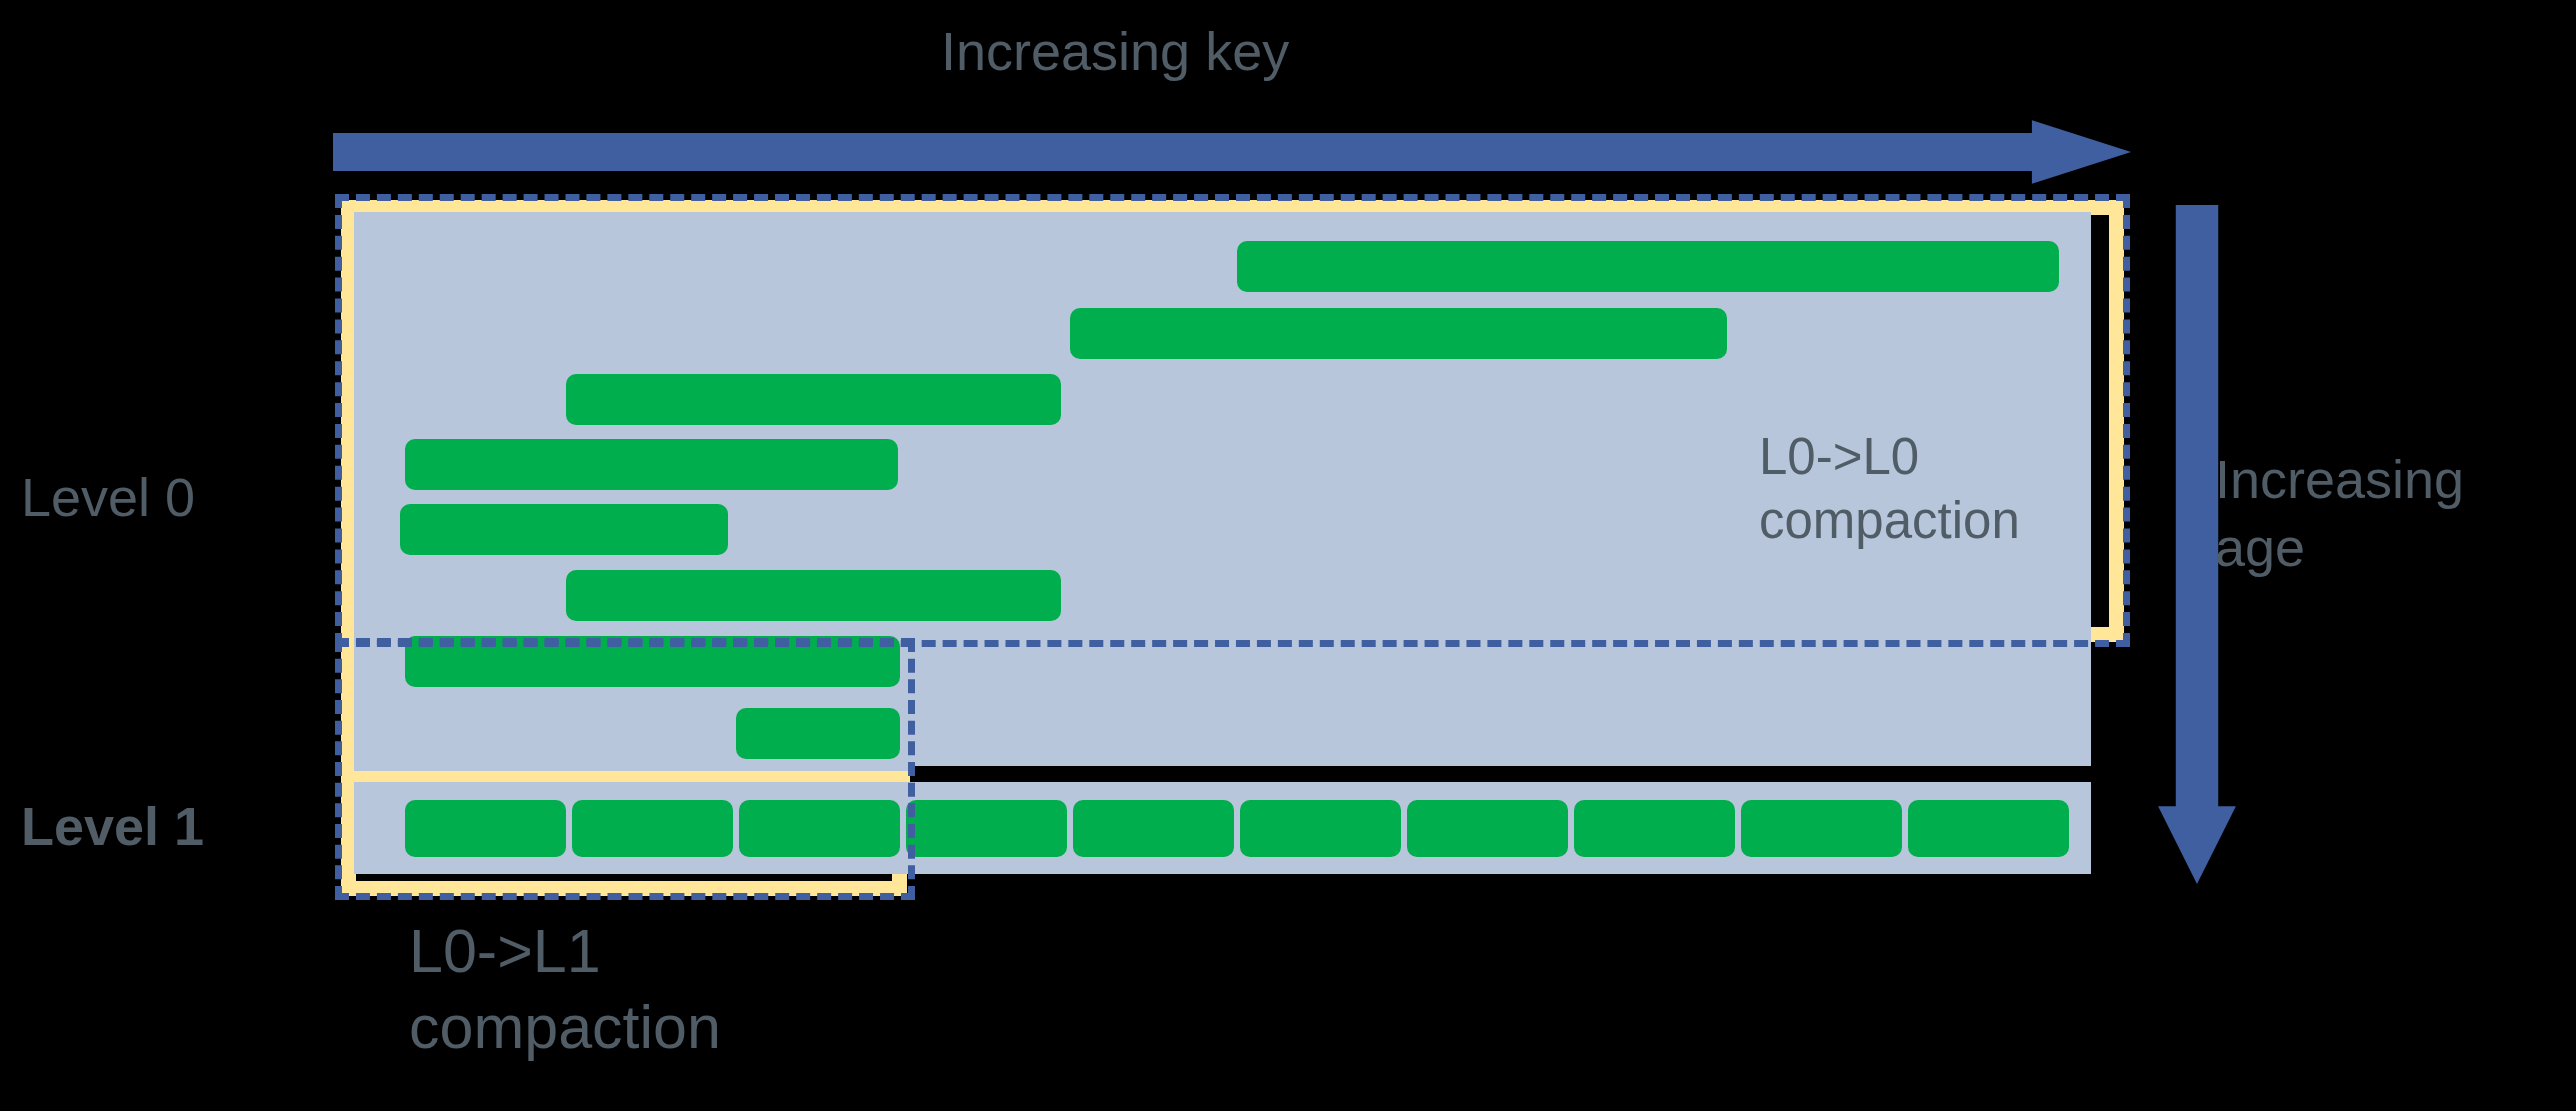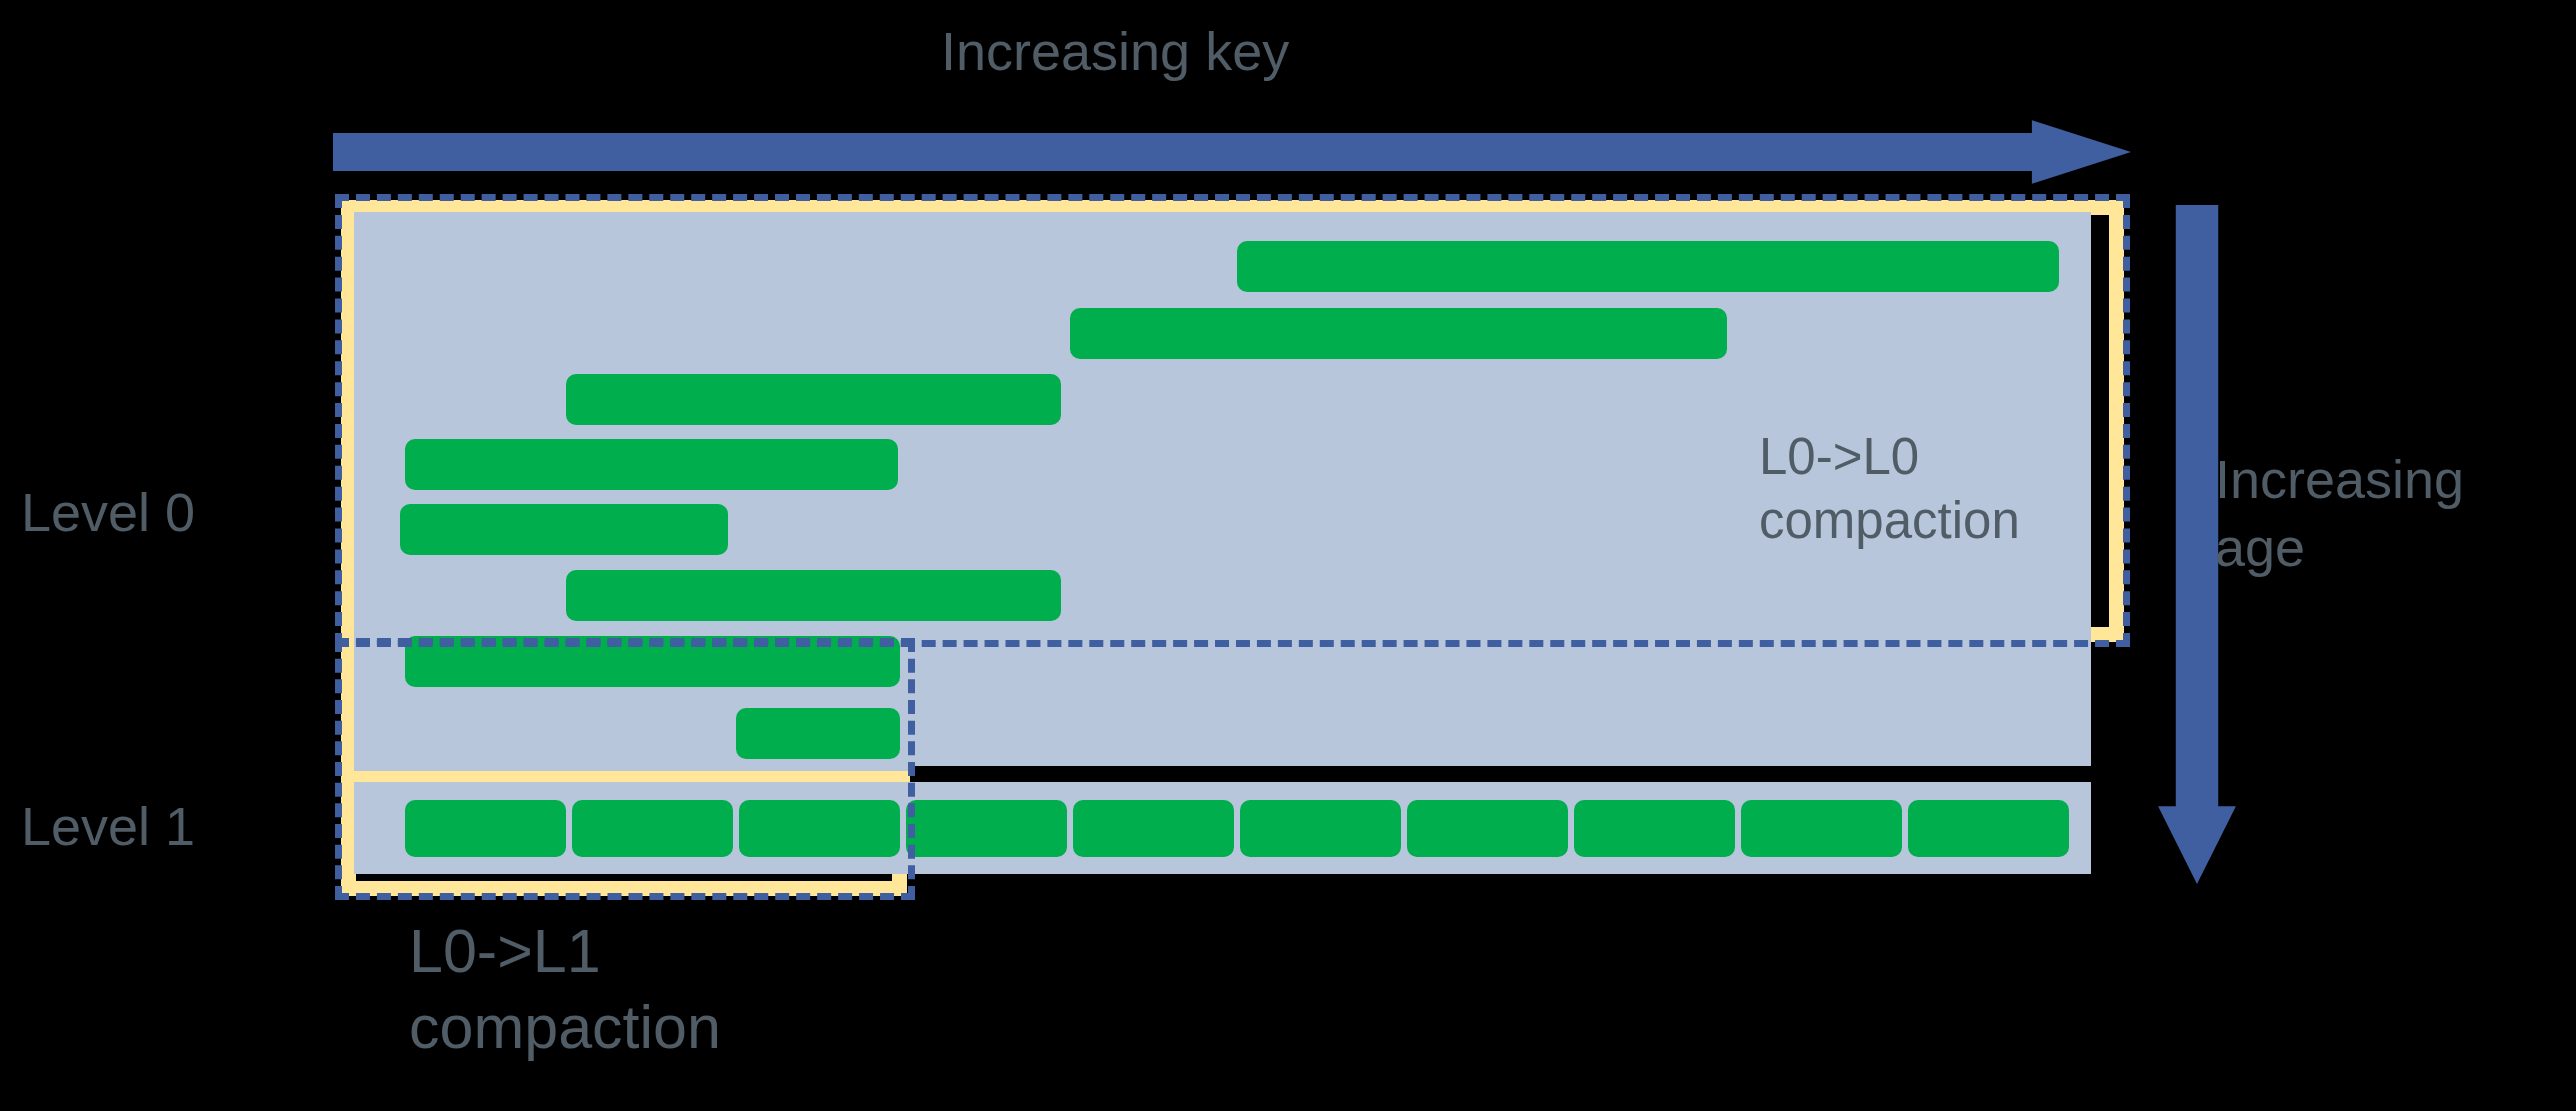--- a/index.html
+++ b/index.html
@@ -40,22 +40,22 @@
   #dbox-l0l0{left:335px;top:194px;width:1795px;height:453px;}
   #dbox-l0l1{left:335px;top:638px;width:580px;height:262px;}
   
   #blackline{position:absolute;left:909px;top:766px;width:1189px;height:9.2px;background:#000;}
   
   .sst{position:absolute;background:#00AE4D;border-radius:10px;}
   #l0l0-text{left:1759px;top:425px;width:333px;text-align:left;font-size:51px;}
   #l0l1-text{left:409px;top:913px;width:467px;text-align:left;font-size:61px;}
   #key-text{left:941px;top:17.7px;width:580px;text-align:left;font-size:54px;}
   #age-text{left:2215px;top:446px;width:354px;font-size:54px;}
-  #level0-text{left:21px;top:464px;width:283px;text-align:left;font-size:54px;margin-top:15px;}
-  #level1-text{left:21px;top:793px;width:283px;text-align:left;font-size:54px;}
+  #level0-text{left:21px;top:464px;width:283px;text-align:left;font-size:54px;}
+  #level1-text{left:21px;top:793px;width:283px;text-align:left;font-size:54px;font-weight:bold;}
 </style>
 </head>
 <body>
 
 <div id="stage">
 
   <div class="lbl" id="key-text">Increasing key</div>
 
   <svg id="key-arrow" viewBox="0 0 2540 90">
     <polygon points="0,18 2400,18 2400,0 2540,45 2400,90 2400,72 0,72" fill="#3F5FA0"></polygon>

